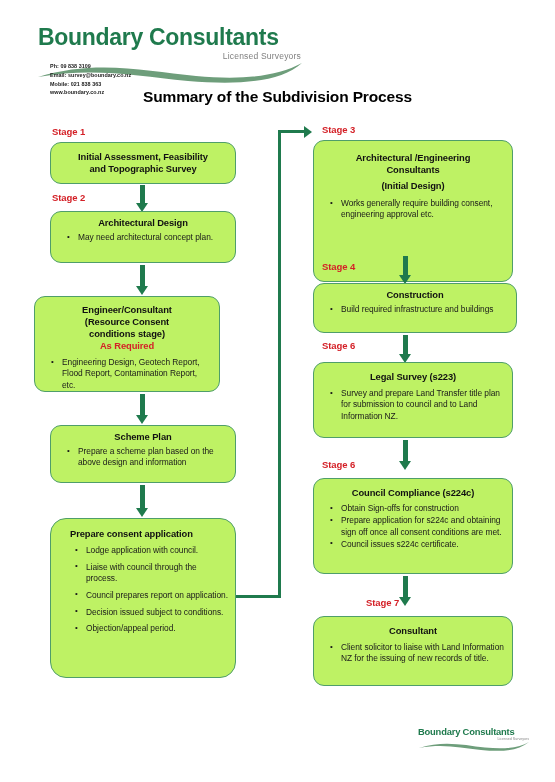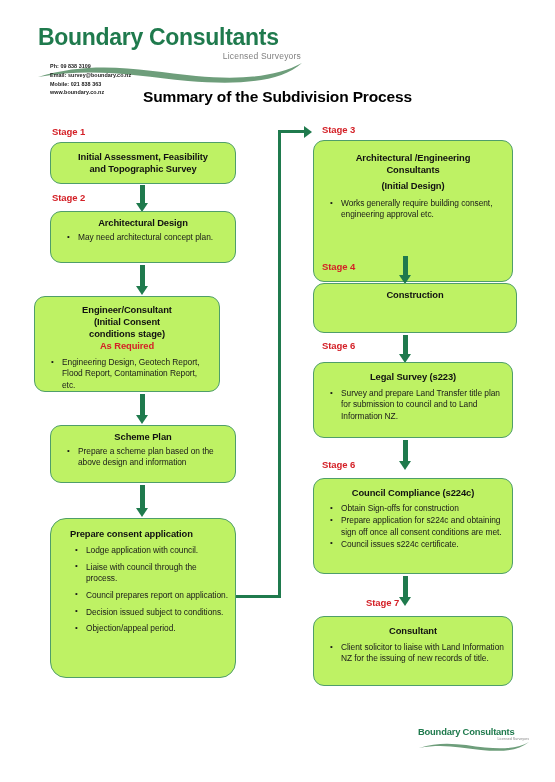--- a/index.html
+++ b/index.html
@@ -163,21 +163,21 @@
 </div>
 
 <div class="arrow-v" style="left:136px; top:265px; width:13.6px; height:30px;">
   <div class="shaft" style="height:22px;"></div>
   <div class="head"></div>
 </div>
 
 <div class="fbox" id="l-box3" style="left:34px; top:296px; width:186px; height:96px; padding-top:7px;">
   <div class="fbox-title">
     <span>Engineer/Consultant</span><br>
-    <span>(Initial Consent</span><br>
+    <span>(Resource Consent</span><br>
     <span>conditions stage)</span>
     <span class="sub">As Required</span>
   </div>
   <ul class="blist" style="margin-top:5px;">
     <li>Engineering Design, Geotech Report, Flood Report, Contamination Report, etc.</li>
   </ul>
 </div>
 
 <div class="arrow-v" style="left:136px; top:394px; width:13.6px; height:30px;">
   <div class="shaft" style="height:22px;"></div>
@@ -228,20 +228,23 @@
 
 <div class="arrow-v" style="left:399px; top:256px; width:13.6px; height:28px;">
   <div class="shaft" style="height:20px;"></div>
   <div class="head"></div>
 </div>
 
 <div class="stage-label" style="left:322px; top:261px;">Stage 4</div>
 
 <div class="fbox" id="r-box4" style="left:313px; top:283px; width:204px; height:50px;">
   <div class="fbox-title">Construction</div>
+  <ul class="blist">
+    <li>Build required infrastructure and buildings</li>
+  </ul>
 </div>
 
 <div class="arrow-v" style="left:399px; top:335px; width:13.6px; height:28px;">
   <div class="shaft" style="height:20px;"></div>
   <div class="head"></div>
 </div>
 
 <div class="stage-label" style="left:322px; top:340px;">Stage 6</div>
 
 <div class="fbox" id="r-box5" style="left:313px; top:362px; width:200px; height:76px; padding-top:8px;">

